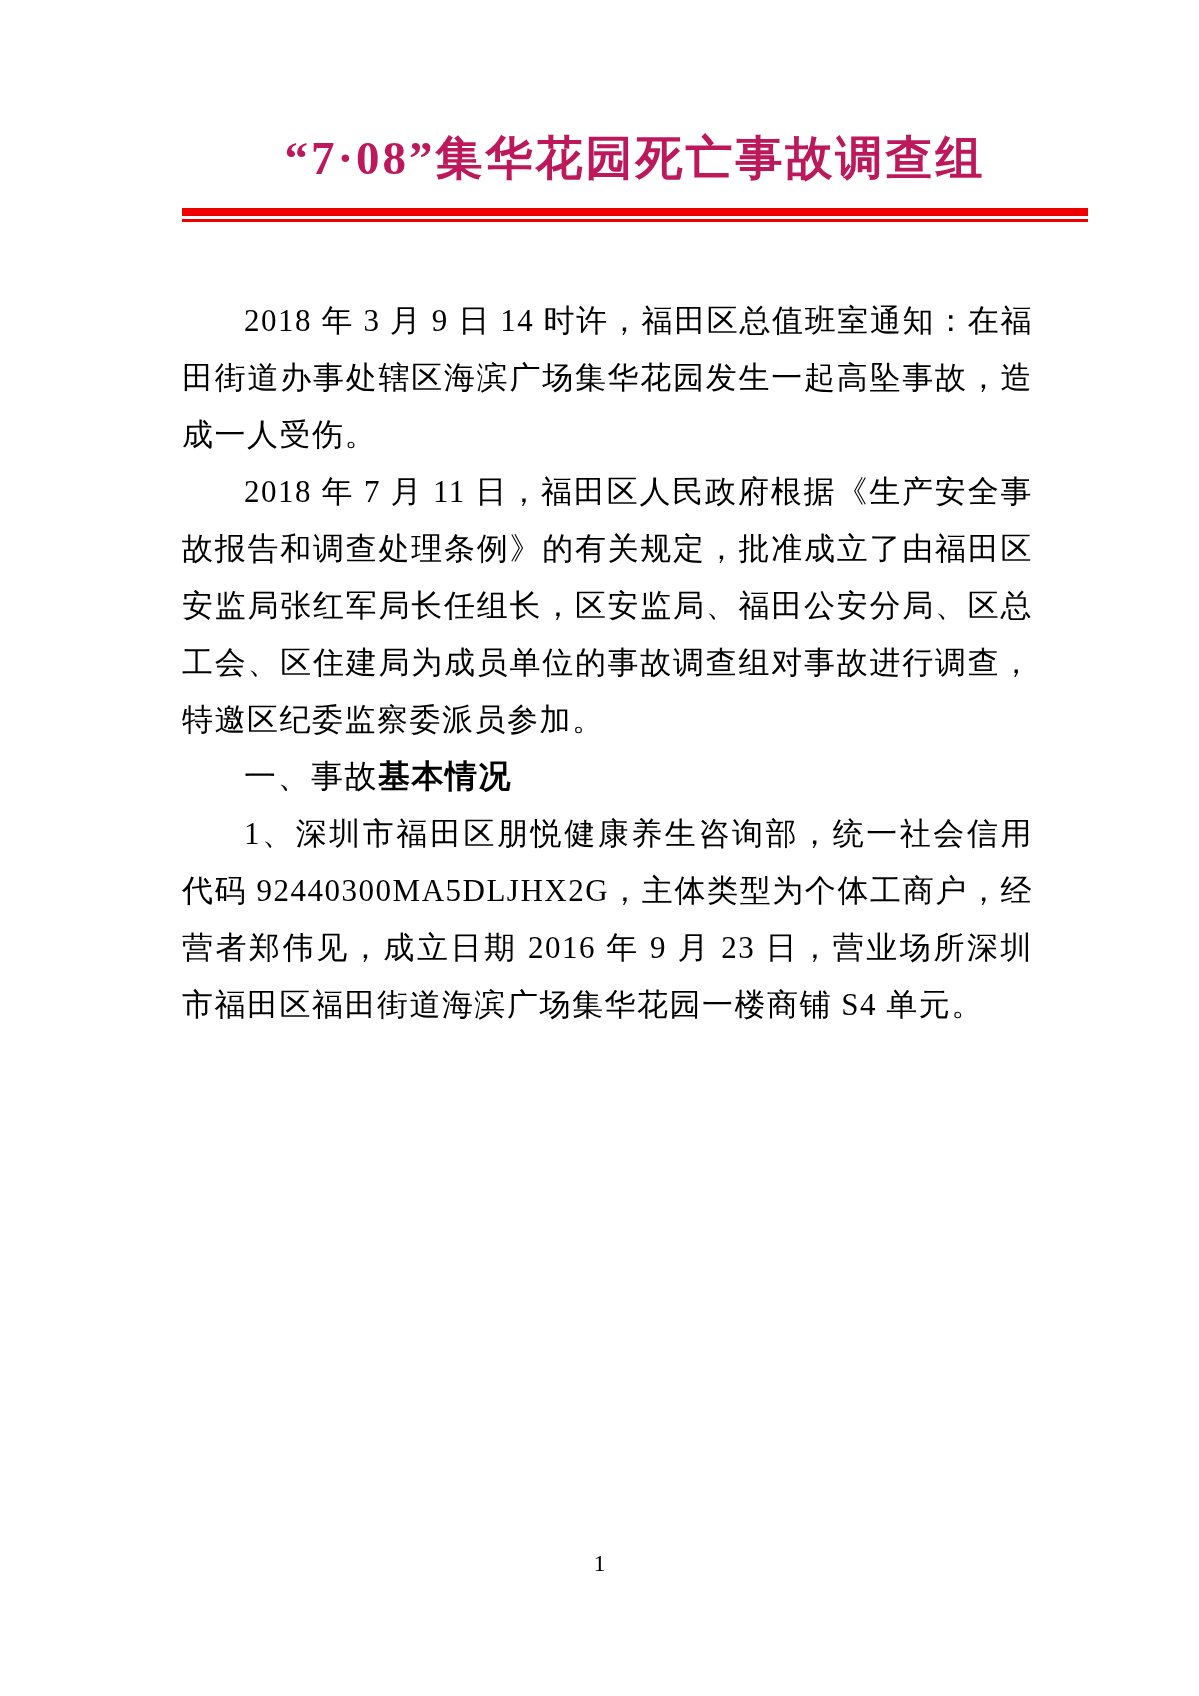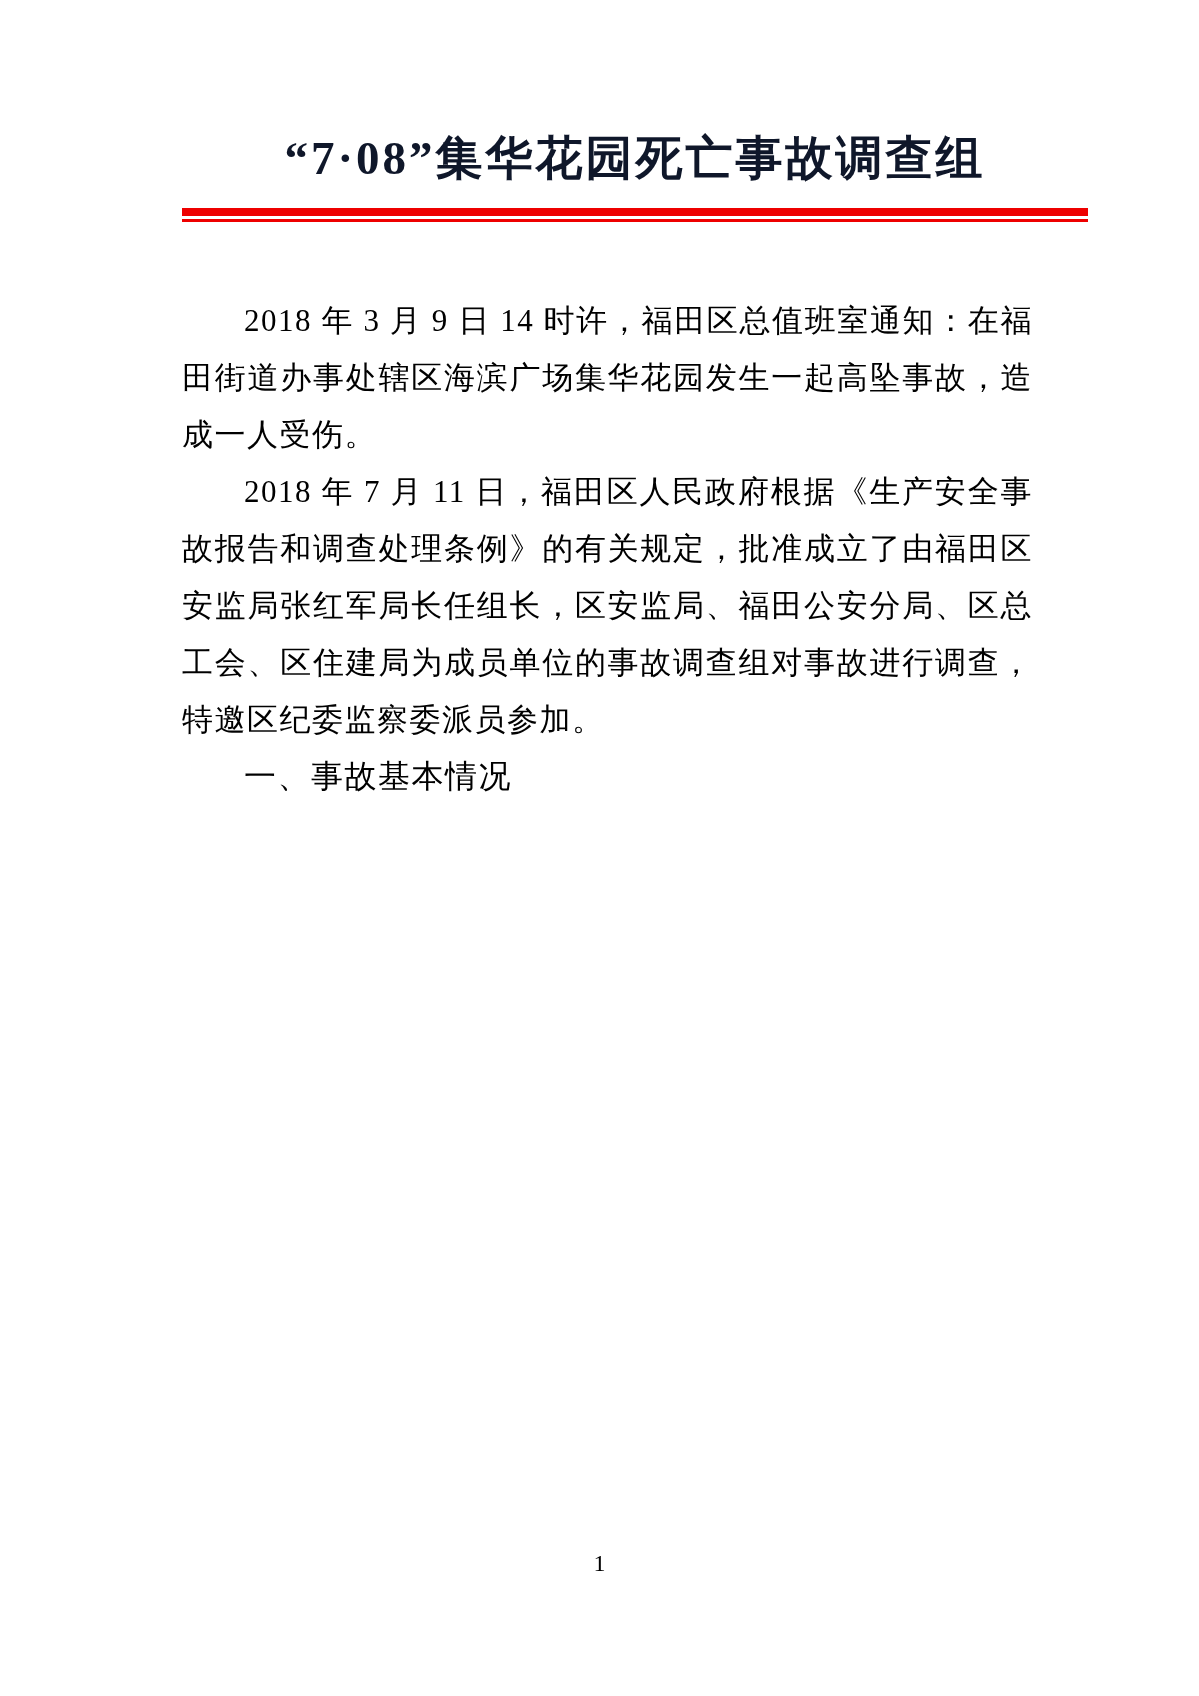--- a/index.html
+++ b/index.html
@@ -17,21 +17,21 @@
     color: #000000;
   }
   
   .banner-wrap {
     margin-left: 182px;
     width: 906px;
     padding-top: 126px;
   }
   .banner-title {
     text-align: center;
-    color: #0f172a;
+    color: #be185d;
     font-size: 47px;
     font-weight: bold;
     letter-spacing: 3px;
     line-height: 64px;
     font-family: "Liberation Serif", serif;
   }
   .rule {
     margin-top: 18px;
   }
   .rule-thick {
@@ -73,21 +73,21 @@
     margin: 0;
     text-indent: 62px;
     font-family: "Liberation Sans", sans-serif;
     font-size: 32px;
     line-height: 57px;
   }
   .section-heading .hv {
     font-weight: 400;
   }
   .section-heading .md {
-    font-weight: 400;
+    font-weight: 700;
     margin-top: 10px;
   }
   .sub-heading {
     margin: 0;
     text-indent: 62px;
     font-weight: 400;
     font-size: 31px;
     line-height: 57px;
   }
   
@@ -115,17 +115,18 @@
   </div>
 
 
   <div class="body-text">
     <p>2018 年 3 月 9 日 14 时许，福田区总值班室通知：在福田街道办事处辖区海滨广场集华花园发生一起高坠事故，造成一人受伤。</p>
     <p>2018 年 7 月 11 日，福田区人民政府根据《生产安全事故报告和调查处理条例》的有关规定，批准成立了由福田区安监局张红军局长任组长，区安监局、福田公安分局、区总工会、区住建局为成员单位的事故调查组对事故进行调查，特邀区纪委监察委派员参加。</p>
 
     <p class="section-heading"><span class="hv">一、事故</span><span class="md">基本情况</span></p>
 
 
+    <p>1、深圳市福田区朋悦健康养生咨询部，统一社会信用代码 92440300MA5DLJHX2G，主体类型为个体工商户，经营者郑伟见，成立日期 2016 年 9 月 23 日，营业场所深圳市福田区福田街道海滨广场集华花园一楼商铺 S4 单元。</p>
   </div>
 
   <div class="page-footer">1</div>
 
 </div>
 
 </body></html>

